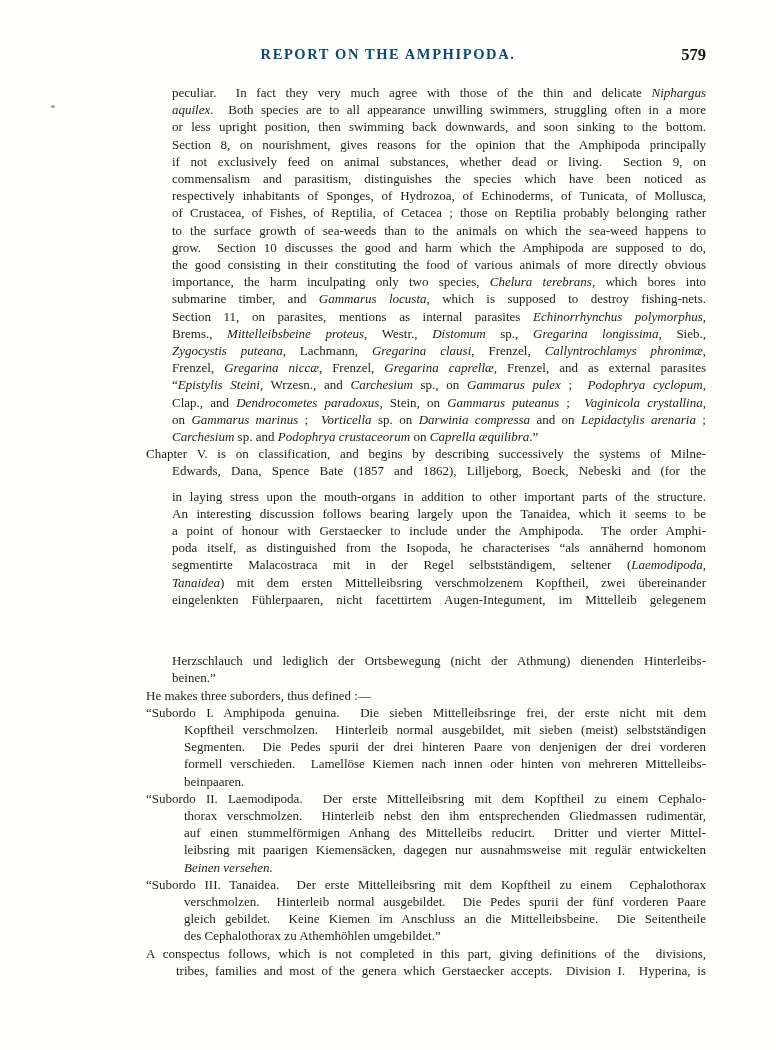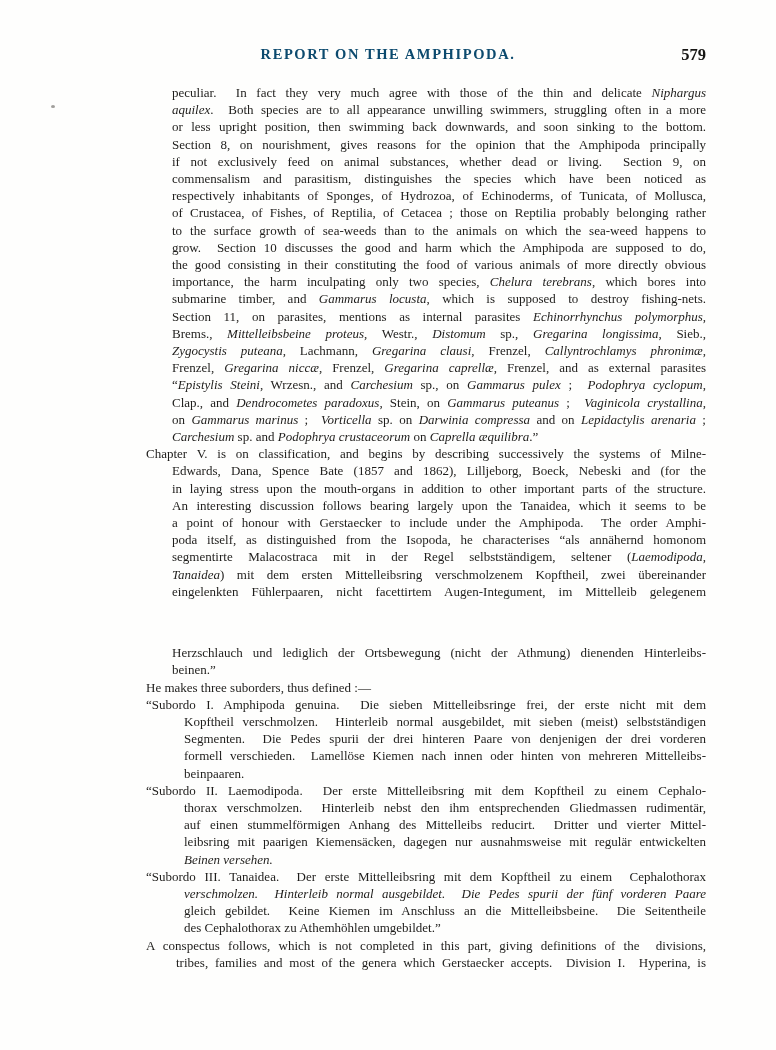--- a/index.html
+++ b/index.html
@@ -94,21 +94,21 @@
         <div class="line" style="padding-left: 26px;"><i>Zygocystis puteana</i>, Lachmann, <i>Gregarina clausi</i>, Frenzel, <i>Callyntrochlamys phronimæ</i>,</div>
         <div class="line" style="padding-left: 26px;">Frenzel, <i>Gregarina niccæ</i>, Frenzel, <i>Gregarina caprellæ</i>, Frenzel, and as external parasites</div>
         <div class="line" style="padding-left: 26px;">“<i>Epistylis Steini</i>, Wrzesn., and <i>Carchesium</i> sp., on <i>Gammarus pulex</i> ;&nbsp; <i>Podophrya cyclopum</i>,</div>
         <div class="line" style="padding-left: 26px;">Clap., and <i>Dendrocometes paradoxus</i>, Stein, on <i>Gammarus puteanus</i> ;&nbsp; <i>Vaginicola crystallina</i>,</div>
         <div class="line" style="padding-left: 26px;">on <i>Gammarus marinus</i> ;&nbsp; <i>Vorticella</i> sp. on <i>Darwinia compressa</i> and on <i>Lepidactylis arenaria</i> ;</div>
         <div class="line para-end" style="padding-left: 26px;"><i>Carchesium</i> sp. and <i>Podophrya crustaceorum</i> on <i>Caprella æquilibra</i>.”</div>
       </div>
       <div class="para">
         <div class="line" style="padding-left: 0px;">Chapter V. is on classification, and begins by describing successively the systems of Milne-</div>
         <div class="line" style="padding-left: 26px;">Edwards, Dana, Spence Bate (1857 and 1862), Lilljeborg, Boeck, Nebeski and (for the</div>
-        <div class="line" style="padding-left: 26px;">in laying stress upon the mouth-organs in addition to other important parts of the structure.</div>
+        <div class="line" style="padding-left: 26px; margin-top: 8px;">in laying stress upon the mouth-organs in addition to other important parts of the structure.</div>
         <div class="line" style="padding-left: 26px;">An interesting discussion follows bearing largely upon the Tanaidea, which it seems to be</div>
         <div class="line" style="padding-left: 26px;">a point of honour with Gerstaecker to include under the Amphipoda.&nbsp; The order Amphi-</div>
         <div class="line" style="padding-left: 26px;">poda itself, as distinguished from the Isopoda, he characterises “als annähernd homonom</div>
         <div class="line" style="padding-left: 26px;">segmentirte Malacostraca mit in der Regel selbstständigem, seltener (<i>Laemodipoda</i>,</div>
         <div class="line" style="padding-left: 26px;"><i>Tanaidea</i>) mit dem ersten Mittelleibsring verschmolzenem Kopftheil, zwei übereinander</div>
         <div class="line" style="padding-left: 26px;">eingelenkten Fühlerpaaren, nicht facettirtem Augen-Integument, im Mittelleib gelegenem</div>
         <div class="line" style="padding-left: 26px; margin-top: 44px;">Herzschlauch und lediglich der Ortsbewegung (nicht der Athmung) dienenden Hinterleibs-</div>
         <div class="line para-end" style="padding-left: 26px;">beinen.”</div>
       </div>
       <div class="para">
@@ -123,21 +123,21 @@
       </div>
       <div class="para">
         <div class="line" style="padding-left: 0px;">“Subordo II. Laemodipoda.&nbsp; Der erste Mittelleibsring mit dem Kopftheil zu einem Cephalo-</div>
         <div class="line" style="padding-left: 38px;">thorax verschmolzen.&nbsp; Hinterleib nebst den ihm entsprechenden Gliedmassen rudimentär,</div>
         <div class="line" style="padding-left: 38px;">auf einen stummelförmigen Anhang des Mittelleibs reducirt.&nbsp; Dritter und vierter Mittel-</div>
         <div class="line" style="padding-left: 38px;">leibsring mit paarigen Kiemensäcken, dagegen nur ausnahmsweise mit regulär entwickelten</div>
         <div class="line para-end" style="padding-left: 38px; font-style: italic;">Beinen versehen.</div>
       </div>
       <div class="para">
         <div class="line" style="padding-left: 0px;">“Subordo III. Tanaidea.&nbsp; Der erste Mittelleibsring mit dem Kopftheil zu einem&nbsp; Cephalothorax</div>
-        <div class="line" style="padding-left: 38px; font-style: italic;">verschmolzen.&nbsp; Hinterleib normal ausgebildet.&nbsp; Die Pedes spurii der fünf vorderen Paare</div>
+        <div class="line" style="padding-left: 38px;">verschmolzen.&nbsp; Hinterleib normal ausgebildet.&nbsp; Die Pedes spurii der fünf vorderen Paare</div>
         <div class="line" style="padding-left: 38px;">gleich gebildet.&nbsp; Keine Kiemen im Anschluss an die Mittelleibsbeine.&nbsp; Die Seitentheile</div>
         <div class="line para-end" style="padding-left: 38px;">des Cephalothorax zu Athemhöhlen umgebildet.”</div>
       </div>
       <div class="para">
         <div class="line" style="padding-left: 0px;">A conspectus follows, which is not completed in this part, giving definitions of the&nbsp; divisions,</div>
         <div class="line" style="padding-left: 30px;">tribes, families and most of the genera which Gerstaecker accepts.&nbsp; Division I.&nbsp; Hyperina, is</div>
       </div>
     </div>
 </div>
 

